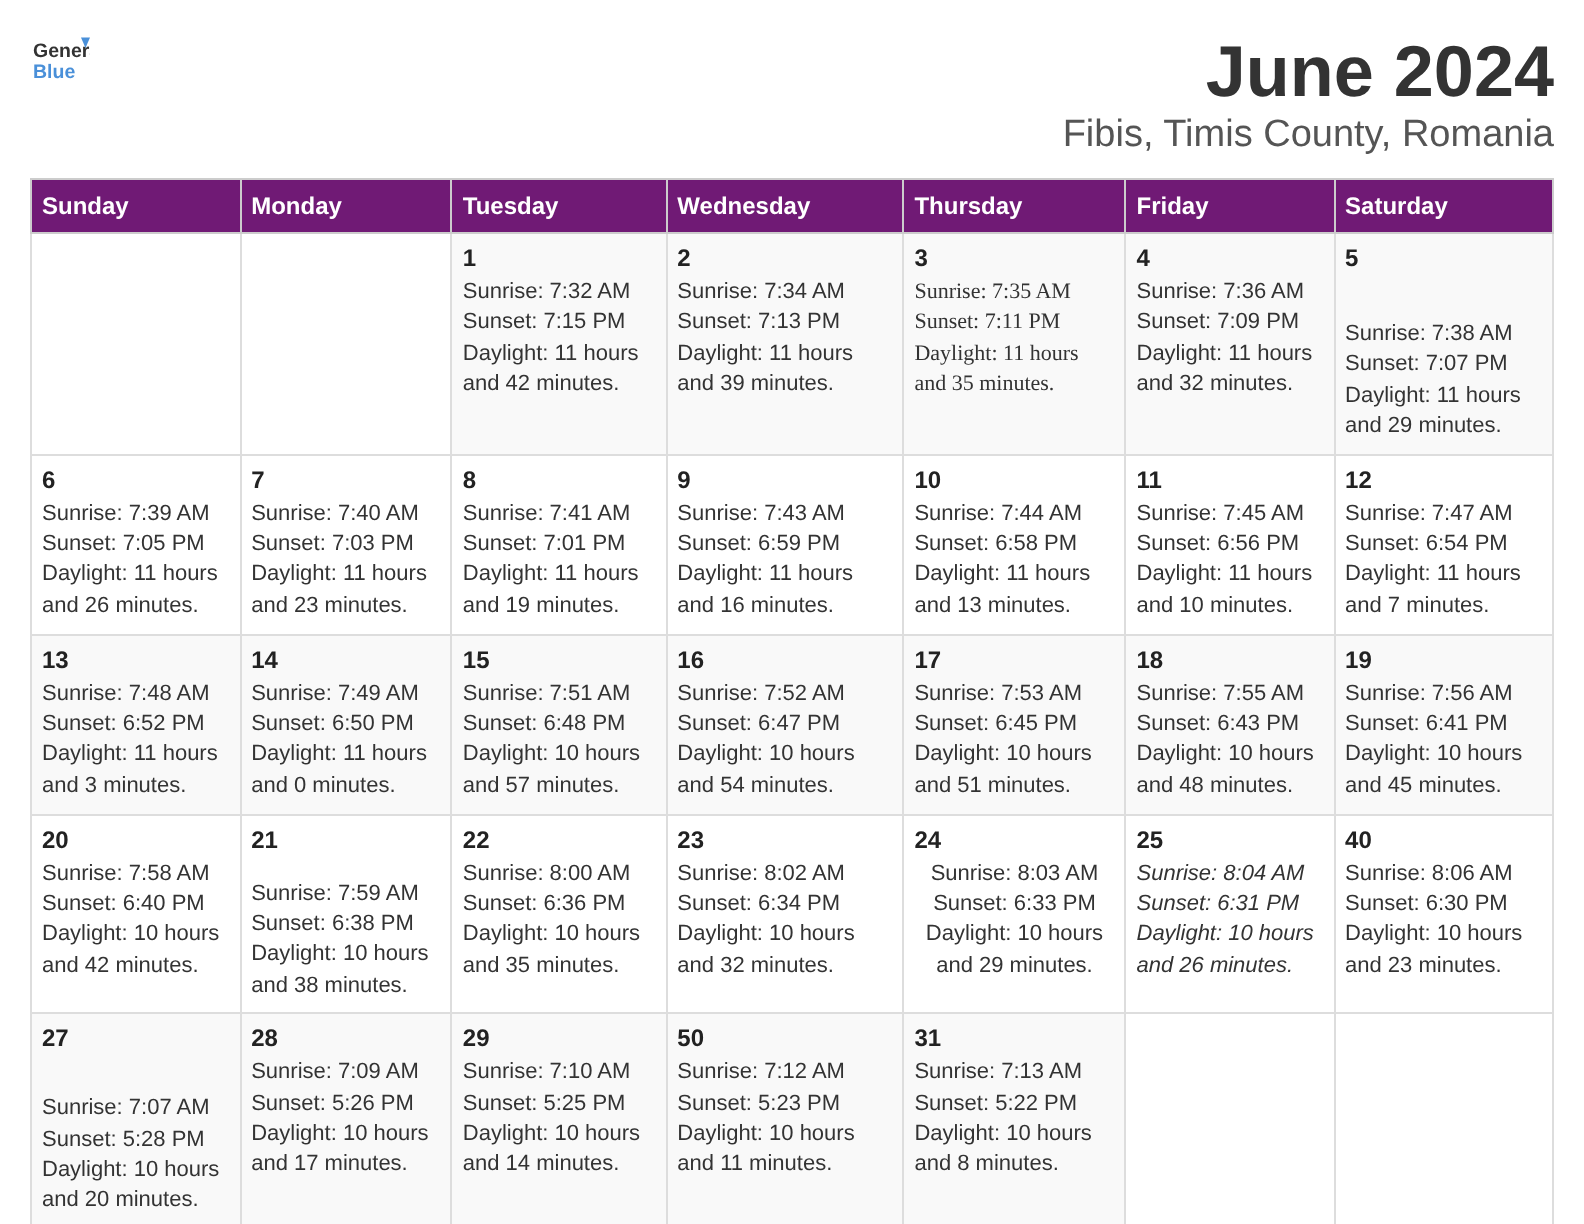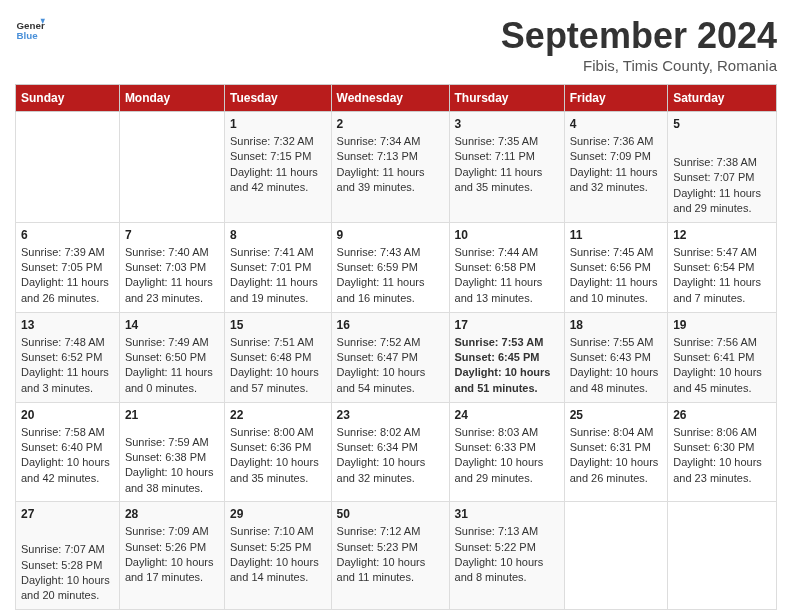--- a/index.html
+++ b/index.html
@@ -27,30 +27,30 @@
     }
     .title-block {
       text-align: right;
     }
     .month-title {
       font-size: 36px;
       font-weight: bold;
       color: #333;
     }
     .location {
-      font-size: 15px;
+      font-size: 19px;
       color: #555;
     }
     table {
       width: 100%;
       border-collapse: collapse;
       font-size: 11px;
     }
     thead tr th {
-      background-color: #b91c1c;
+      background-color: #701a75;
       color: #fff;
       text-align: left;
       padding: 6px 5px;
       font-size: 12px;
       font-weight: bold;
       border: 1px solid #ccc;
     }
     tbody tr td {
       border: 1px solid #ddd;
       padding: 5px;
@@ -80,21 +80,21 @@
 
 <div class="header">
   <div class="logo">
     <svg class="logo-icon" viewBox="0 0 40 40" xmlns="http://www.w3.org/2000/svg">
       <text x="2" y="18" font-size="13" font-weight="bold" fill="#333" font-family="Arial">General</text>
       <text x="2" y="32" font-size="13" font-weight="bold" fill="#4a90d9" font-family="Arial">Blue</text>
       <polygon points="34,5 40,5 37,12" fill="#4a90d9"></polygon>
     </svg>
   </div>
   <div class="title-block">
-    <div class="month-title">September 2024</div>
+    <div class="month-title">June 2024</div>
     <div class="location">Fibis, Timis County, Romania</div>
   </div>
 </div>
 
 <table>
   <thead>
     <tr id="col-headers">
         <th>Sunday</th>
         <th>Monday</th>
         <th>Tuesday</th>
@@ -115,21 +115,21 @@
 Daylight: 11 hours and 42 minutes.</div>
         </td>
         <td>
           <div class="day-num">2</div>
           <div class="day-info" style="white-space: pre-line;">Sunrise: 7:34 AM
 Sunset: 7:13 PM
 Daylight: 11 hours and 39 minutes.</div>
         </td>
         <td>
           <div class="day-num">3</div>
-          <div class="day-info" style="white-space: pre-line;">Sunrise: 7:35 AM
+          <div class="day-info" style="white-space: pre-line; font-family: Liberation Serif, serif;">Sunrise: 7:35 AM
 Sunset: 7:11 PM
 Daylight: 11 hours and 35 minutes.</div>
         </td>
         <td>
           <div class="day-num">4</div>
           <div class="day-info" style="white-space: pre-line;">Sunrise: 7:36 AM
 Sunset: 7:09 PM
 Daylight: 11 hours and 32 minutes.</div>
         </td>
         <td>
@@ -171,21 +171,21 @@
 Daylight: 11 hours and 13 minutes.</div>
         </td>
         <td>
           <div class="day-num">11</div>
           <div class="day-info" style="white-space: pre-line;">Sunrise: 7:45 AM
 Sunset: 6:56 PM
 Daylight: 11 hours and 10 minutes.</div>
         </td>
         <td>
           <div class="day-num">12</div>
-          <div class="day-info" style="white-space: pre-line;">Sunrise: 5:47 AM
+          <div class="day-info" style="white-space: pre-line;">Sunrise: 7:47 AM
 Sunset: 6:54 PM
 Daylight: 11 hours and 7 minutes.</div>
         </td>
       </tr>
       <tr>
         <td>
           <div class="day-num">13</div>
           <div class="day-info" style="white-space: pre-line;">Sunrise: 7:48 AM
 Sunset: 6:52 PM
 Daylight: 11 hours and 3 minutes.</div>
@@ -203,21 +203,21 @@
 Daylight: 10 hours and 57 minutes.</div>
         </td>
         <td>
           <div class="day-num">16</div>
           <div class="day-info" style="white-space: pre-line;">Sunrise: 7:52 AM
 Sunset: 6:47 PM
 Daylight: 10 hours and 54 minutes.</div>
         </td>
         <td>
           <div class="day-num">17</div>
-          <div class="day-info" style="white-space: pre-line; font-weight: bold;">Sunrise: 7:53 AM
+          <div class="day-info" style="white-space: pre-line;">Sunrise: 7:53 AM
 Sunset: 6:45 PM
 Daylight: 10 hours and 51 minutes.</div>
         </td>
         <td>
           <div class="day-num">18</div>
           <div class="day-info" style="white-space: pre-line;">Sunrise: 7:55 AM
 Sunset: 6:43 PM
 Daylight: 10 hours and 48 minutes.</div>
         </td>
         <td>
@@ -247,32 +247,32 @@
 Daylight: 10 hours and 35 minutes.</div>
         </td>
         <td>
           <div class="day-num">23</div>
           <div class="day-info" style="white-space: pre-line;">Sunrise: 8:02 AM
 Sunset: 6:34 PM
 Daylight: 10 hours and 32 minutes.</div>
         </td>
         <td>
           <div class="day-num">24</div>
-          <div class="day-info" style="white-space: pre-line;">Sunrise: 8:03 AM
+          <div class="day-info" style="white-space: pre-line; text-align: center;">Sunrise: 8:03 AM
 Sunset: 6:33 PM
 Daylight: 10 hours and 29 minutes.</div>
         </td>
         <td>
           <div class="day-num">25</div>
-          <div class="day-info" style="white-space: pre-line;">Sunrise: 8:04 AM
+          <div class="day-info" style="white-space: pre-line; font-style: italic;">Sunrise: 8:04 AM
 Sunset: 6:31 PM
 Daylight: 10 hours and 26 minutes.</div>
         </td>
         <td>
-          <div class="day-num">26</div>
+          <div class="day-num">40</div>
           <div class="day-info" style="white-space: pre-line;">Sunrise: 8:06 AM
 Sunset: 6:30 PM
 Daylight: 10 hours and 23 minutes.</div>
         </td>
       </tr>
       <tr>
         <td>
           <div class="day-num">27</div>
           <div class="day-info" style="white-space: pre-line; margin-top: 21px;">Sunrise: 7:07 AM
 Sunset: 5:28 PM

